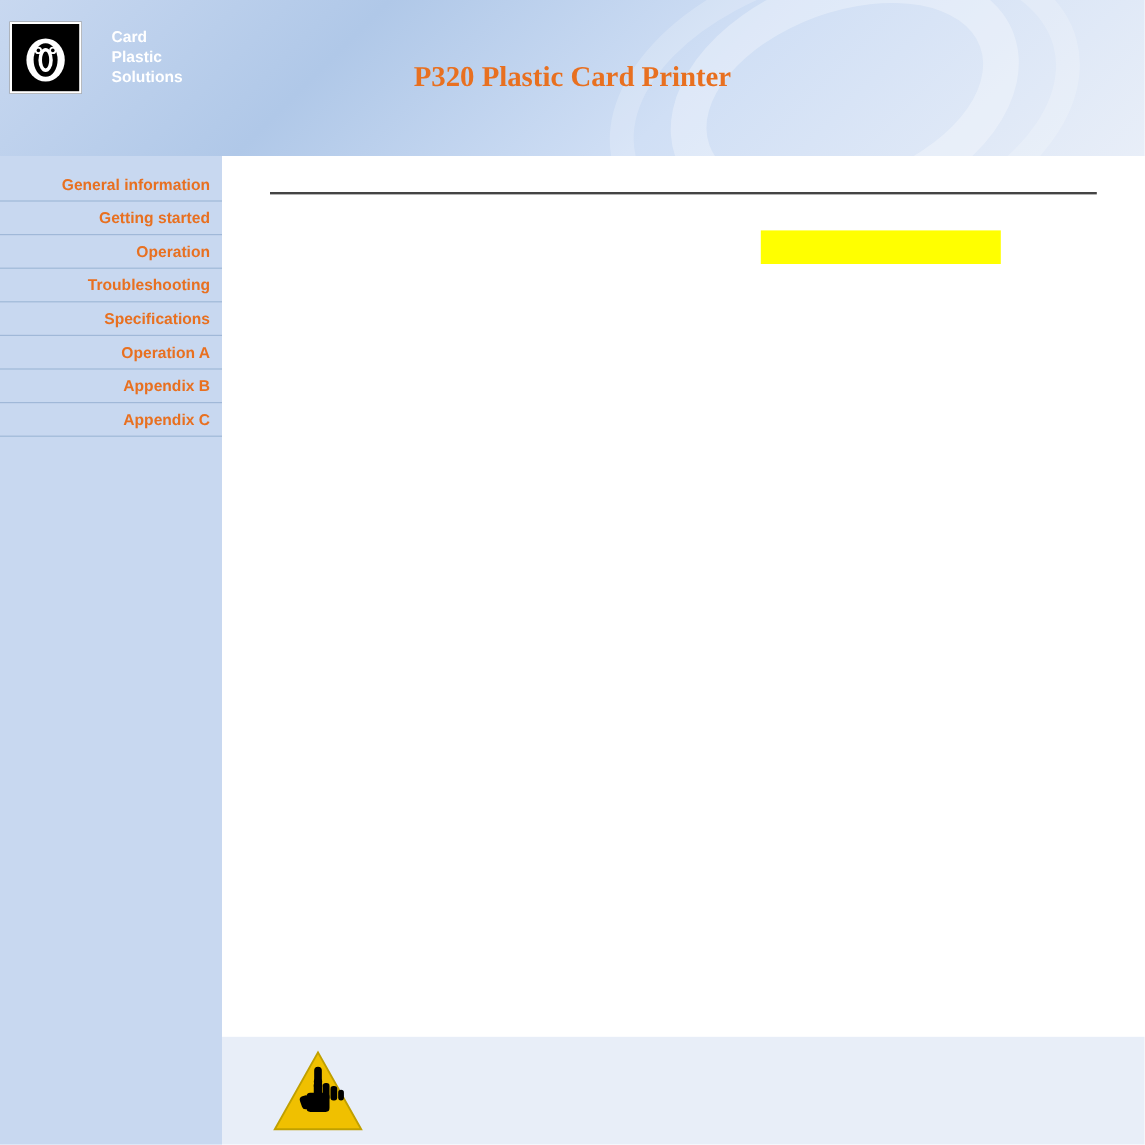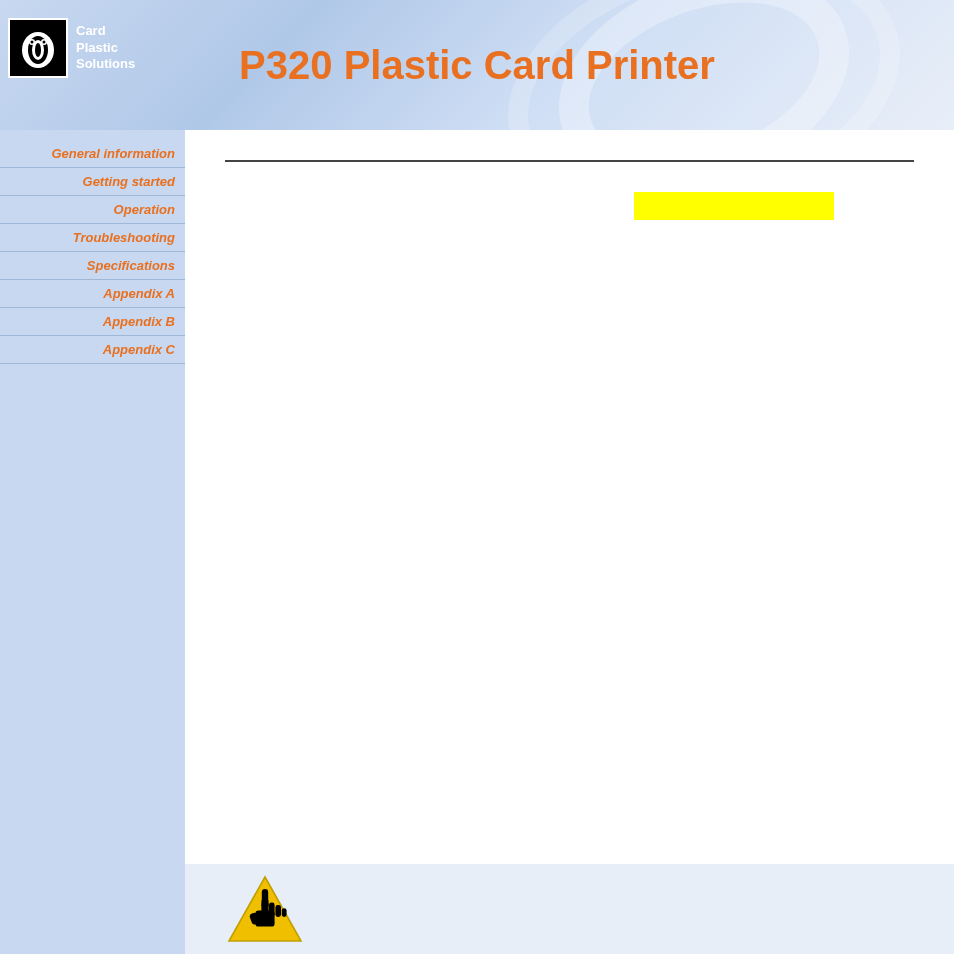--- a/index.html
+++ b/index.html
@@ -18,21 +18,21 @@
       height: 130px;
       background: linear-gradient(135deg, #c8d8f0 0%, #b0c8e8 30%, #d0dff5 60%, #e8eef8 100%);
       overflow: hidden;
     }
     .logo-area {
       position: absolute;
       top: 18px;
       left: 8px;
       display: flex;
       align-items: center;
-      gap: 8px;
+      gap: 25px;
     }
     .zebra-logo {
       width: 60px;
       height: 60px;
       background: #000;
       border: 2px solid #fff;
       display: flex;
       align-items: center;
       justify-content: center;
       overflow: hidden;
@@ -46,39 +46,39 @@
       font-size: 13px;
       font-weight: bold;
       line-height: 1.3;
     }
     .page-title {
       position: absolute;
       top: 50%;
       left: 50%;
       transform: translate(-50%, -50%);
       color: #e87020;
-      font-size: 40px;
+      font-size: 24px;
       font-weight: bold;
       white-space: nowrap;
+      font-family: Liberation Serif, serif;
     }
 
     
     .main-layout {
       display: flex;
       width: 954px;
       height: calc(954px - 130px);
     }
 
     
     .sidebar {
       width: 185px;
       background: #c8d8f0;
       flex-shrink: 0;
       padding-top: 10px;
-      font-style: italic;
     }
     .sidebar-item {
       text-align: right;
       padding: 6px 10px 6px 4px;
       color: #e87020;
       font-size: 13px;
       font-weight: bold;
       cursor: pointer;
       border-bottom: 1px solid #a0b8d8;
     }
@@ -184,21 +184,21 @@
 </div>
 
 <div class="main-layout">
 
   <nav class="sidebar">
     <div class="sidebar-item">General information</div>
     <div class="sidebar-item">Getting started</div>
     <div class="sidebar-item">Operation</div>
     <div class="sidebar-item">Troubleshooting</div>
     <div class="sidebar-item">Specifications</div>
-    <div class="sidebar-item">Appendix A</div>
+    <div class="sidebar-item">Operation A</div>
     <div class="sidebar-item">Appendix B</div>
     <div class="sidebar-item">Appendix C</div>
   </nav>
 
   <main class="content">
     <div class="content-inner">
       <hr class="content-divider">
 
       <div class="yellow-bar"></div>
 

